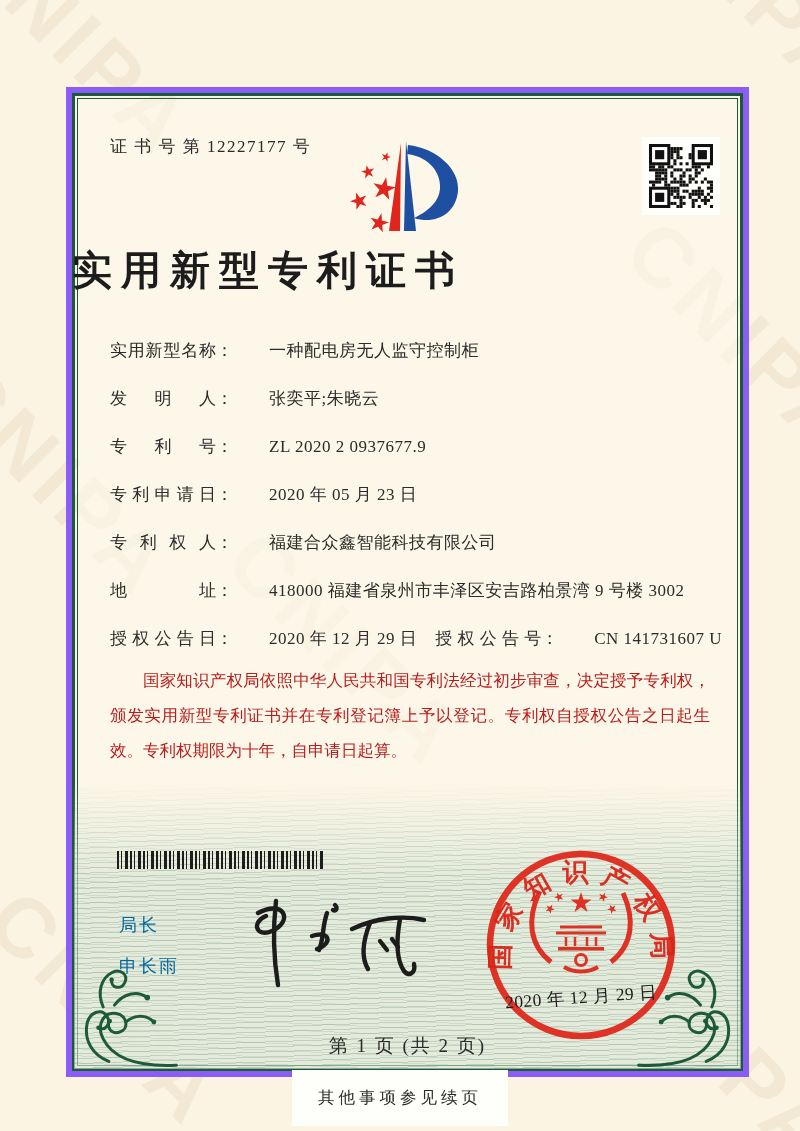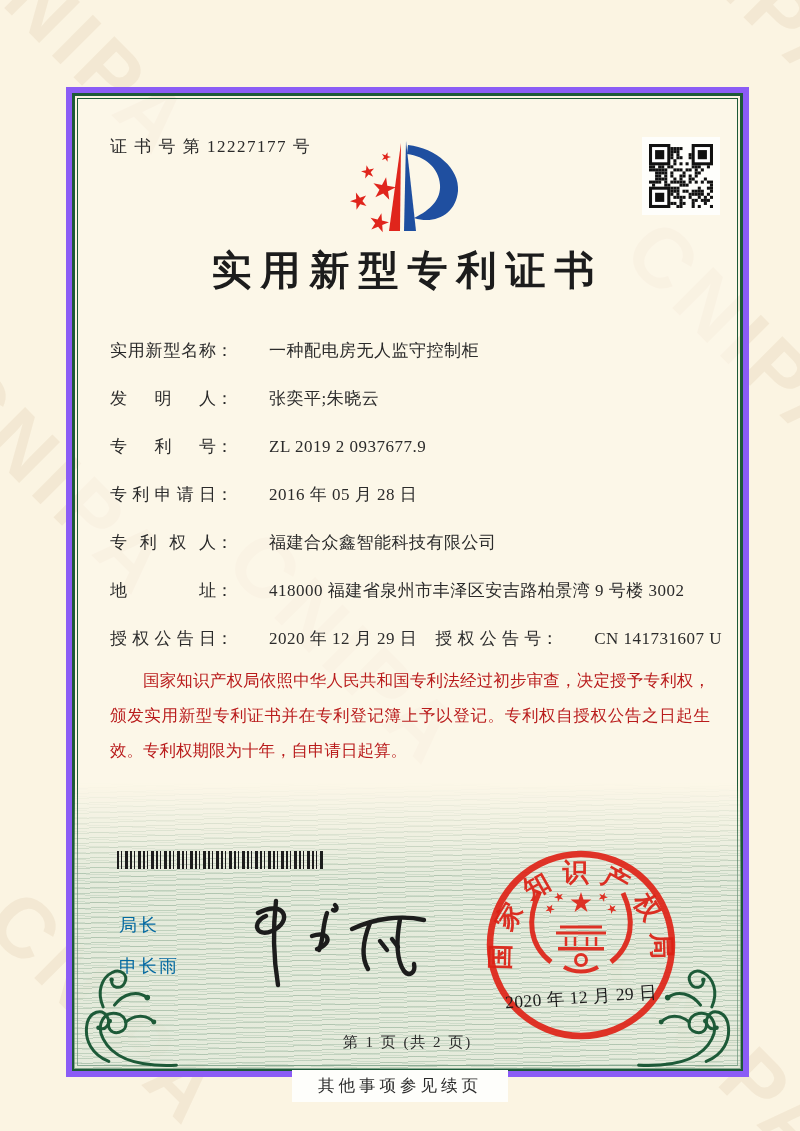--- a/index.html
+++ b/index.html
@@ -40,21 +40,21 @@
             mask-image:linear-gradient(to bottom, transparent, #000 95px);
   }
   .corner{position:absolute;width:122px;height:114px;z-index:3;}
   .corner-left{left:-12px;bottom:-8px;}
   .corner-right{right:-12px;bottom:-8px;transform:scaleX(-1);}
   
   .cert-no{position:absolute;left:38px;top:42px;font-size:17px;letter-spacing:1.5px;color:#2a2a2a;}
   .logo{position:absolute;left:262px;top:38px;width:140px;height:108px;}
   .qr-patch{position:absolute;left:570px;top:44px;width:78px;height:78px;background:#fefefb;
     display:flex;align-items:center;justify-content:center;}
-  .title{position:absolute;left:0;right:0;top:150px;text-align:center;
+  .title{position:absolute;left:0;right:0;top:150px;text-align:left;
     font-size:40px;font-weight:bold;letter-spacing:9px;color:#1c1c1c;}
   
   .fields{position:absolute;left:38px;top:246px;width:606px;font-size:17px;color:#2b2b2b;}
   .frow{line-height:24px;margin-bottom:24px;white-space:nowrap;}
   .fpair{display:inline-block;}
   .fpair.second{margin-left:18px;}
   .flabel{display:inline-flex;width:106px;justify-content:space-between;vertical-align:top;}
   .fcolon{display:inline-block;margin-right:8px;}
   .fvalue{letter-spacing:0.5px;margin-left:28px;}
   
@@ -65,23 +65,23 @@
   .barcode{position:absolute;left:45px;top:758px;width:206px;height:18px;
     background:repeating-linear-gradient(90deg,
       #1d1d1d 0 2px, rgba(0,0,0,0) 2px 4px,
       #1d1d1d 4px 5px, rgba(0,0,0,0) 5px 8px,
       #1d1d1d 8px 11px, rgba(0,0,0,0) 11px 13px);}
   .sig-block{position:absolute;left:47px;top:820px;font-size:18px;color:#0369a1;}
   .sig-block div{margin-bottom:17px;letter-spacing:2px;}
   .sig-hand{position:absolute;left:160px;top:796px;width:210px;height:108px;}
   .seal{position:absolute;left:410px;top:752px;width:198px;height:208px;}
   .page-info{position:absolute;left:0;right:0;top:940px;text-align:center;
-    font-size:15px;letter-spacing:2px;color:#2b2b2b;}
+    font-size:19px;letter-spacing:2px;color:#2b2b2b;}
   .cont-note{position:absolute;left:0;right:0;top:1070px;text-align:center;z-index:2;}
-  .cont-note span{display:inline-block;background:#fefefb;padding:5px 26px;
+  .cont-note span{display:inline-block;background:#fefefb;padding:17px 26px;
     font-size:16.5px;letter-spacing:4px;color:#2b2b2b;}
 </style>
 </head>
 <body>
 
 <div class="wm wm1">CNIPA</div>
 <div class="wm wm2">CNIPA</div>
 <div class="wm wm3">CNIPA</div>
 <div class="wm wm4">CNIPA</div>
 <div class="wm wm5">CNIPA</div>
@@ -311,28 +311,28 @@
             </span><span class="fcolon">：</span><span class="fvalue">一种配电房无人监守控制柜</span></span></div>
         <div class="frow"><span class="fpair"><span class="flabel">
               <span>发</span>
               <span>明</span>
               <span>人</span>
             </span><span class="fcolon">：</span><span class="fvalue">张奕平;朱晓云</span></span></div>
         <div class="frow"><span class="fpair"><span class="flabel">
               <span>专</span>
               <span>利</span>
               <span>号</span>
-            </span><span class="fcolon">：</span><span class="fvalue">ZL 2019 2 0937677.9</span></span></div>
+            </span><span class="fcolon">：</span><span class="fvalue">ZL 2020 2 0937677.9</span></span></div>
         <div class="frow"><span class="fpair"><span class="flabel">
               <span>专</span>
               <span>利</span>
               <span>申</span>
               <span>请</span>
               <span>日</span>
-            </span><span class="fcolon">：</span><span class="fvalue">2016 年 05 月 28 日</span></span></div>
+            </span><span class="fcolon">：</span><span class="fvalue">2020 年 05 月 23 日</span></span></div>
         <div class="frow"><span class="fpair"><span class="flabel">
               <span>专</span>
               <span>利</span>
               <span>权</span>
               <span>人</span>
             </span><span class="fcolon">：</span><span class="fvalue">福建合众鑫智能科技有限公司</span></span></div>
         <div class="frow"><span class="fpair"><span class="flabel">
               <span>地</span>
               <span>址</span>
             </span><span class="fcolon">：</span><span class="fvalue">418000 福建省泉州市丰泽区安吉路柏景湾 9 号楼 3002</span></span></div>

